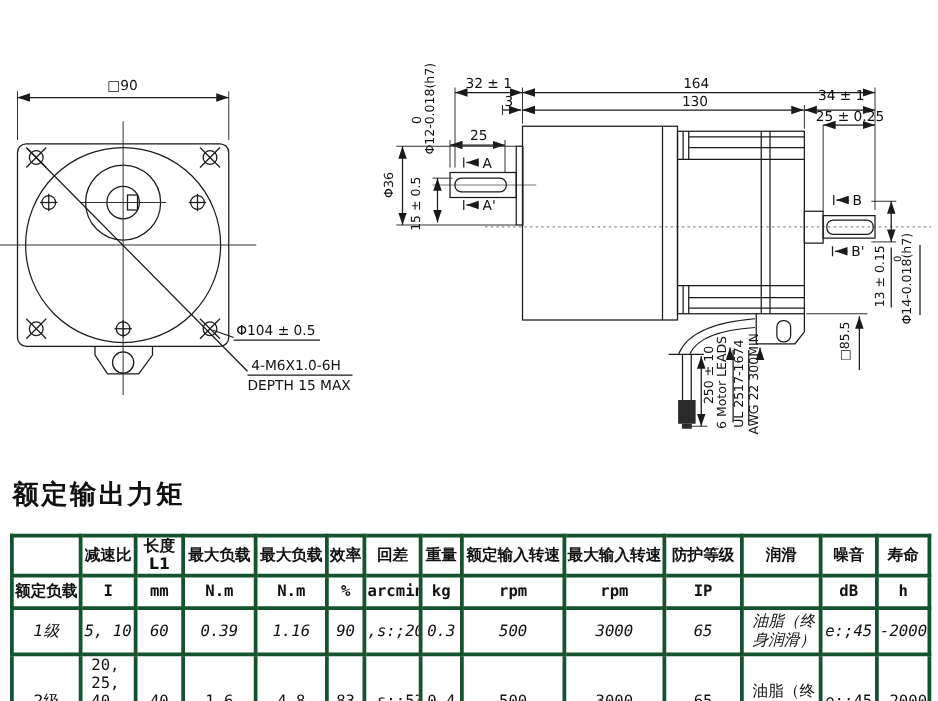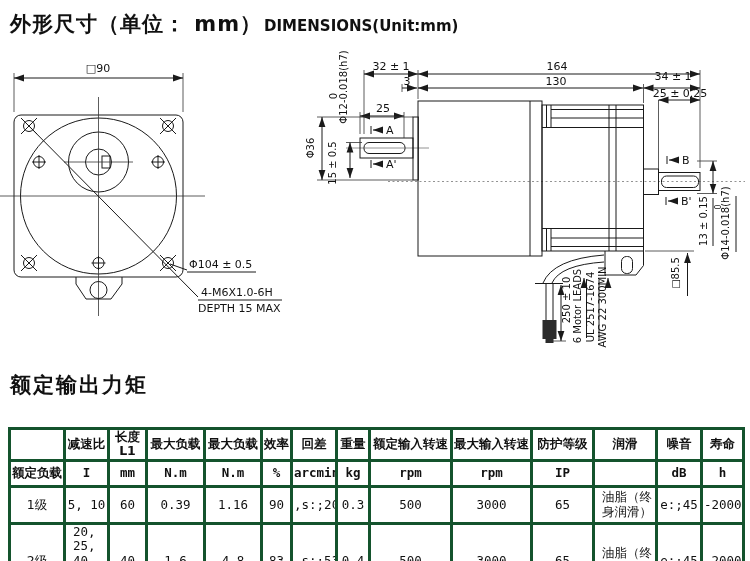--- a/index.html
+++ b/index.html
@@ -1,45 +1,42 @@
 <!DOCTYPE html>
 <html><head>
 <meta charset="utf-8">
 <style>
   html,body{margin:0;padding:0;background:#fff;}
   #page{position:relative;width:750px;height:561px;background:#ffffff;overflow:hidden;
         font-family:"DejaVu Sans","Liberation Sans",sans-serif;color:#111;}
   #titlebar{position:absolute;left:10px;top:10px;white-space:nowrap;}
   #titlebar .cn{font-size:21px;font-weight:bold;letter-spacing:1px;}
   #titlebar .en{font-size:15px;font-weight:bold;margin-left:2px;}
-  #section2{position:absolute;left:10px;top:371px;font-size:21px;font-weight:bold;letter-spacing:2px;}
+  #section2{position:absolute;left:10px;top:381px;font-size:21px;font-weight:bold;letter-spacing:2px;}
   svg{position:absolute;left:0;top:0;}
   svg text{font-family:"DejaVu Sans","Liberation Sans",sans-serif;font-size:11px;fill:#111;}
   svg text.sm{font-size:10px;}
   svg text.xs{font-size:8px;}
   .ln{stroke:#1a1a1a;stroke-width:1;fill:none;}
   .thin{stroke:#333;stroke-width:0.8;fill:none;}
   .cl{stroke:#777;stroke-width:0.8;fill:none;}
   #spec{position:absolute;left:8px;top:427px;border-collapse:collapse;table-layout:fixed;width:734px;}
   #spec td{border:3px solid #14532d;text-align:center;vertical-align:middle;padding:0 1px;
            font-size:12.5px;line-height:1.15;overflow:hidden;margin-top:32px;}
   #spec tr.h1 td{height:17px;font-weight:bold;font-size:12.5px;}
   #spec tr.h2 td{height:23px;font-weight:bold;}
-  #spec tr.r1 td{height:34px;}
+  #spec tr.r1 td{height:34px;font-style:italic;}
   #spec tr.r2 td{height:44px;}
   #spec td.mono{font-family:"DejaVu Sans Mono","Liberation Mono",monospace;}
   #spec td.left{text-align:left;padding-left:7px;}
 </style>
 </head>
 <body>
 <div id="page">
 
-<div id="titlebar">
-  <span class="cn">外形尺寸（单位： mm）</span><span class="en">DIMENSIONS(Unit:mm)</span>
-</div>
 
 <svg id="dwg" width="750" height="425" viewBox="0 0 750 425">
   <defs>
     <marker id="ar" viewBox="0 0 10 8" refX="10" refY="4" markerWidth="10" markerHeight="8" orient="auto-start-reverse">
       <path d="M10,4 L0,0.6 L0,7.4 z" fill="#1a1a1a"></path>
     </marker>
   </defs>
 
   <g>
 

